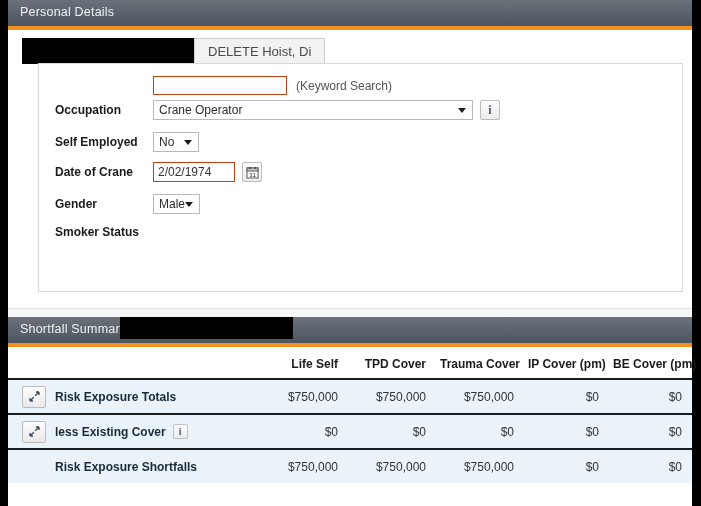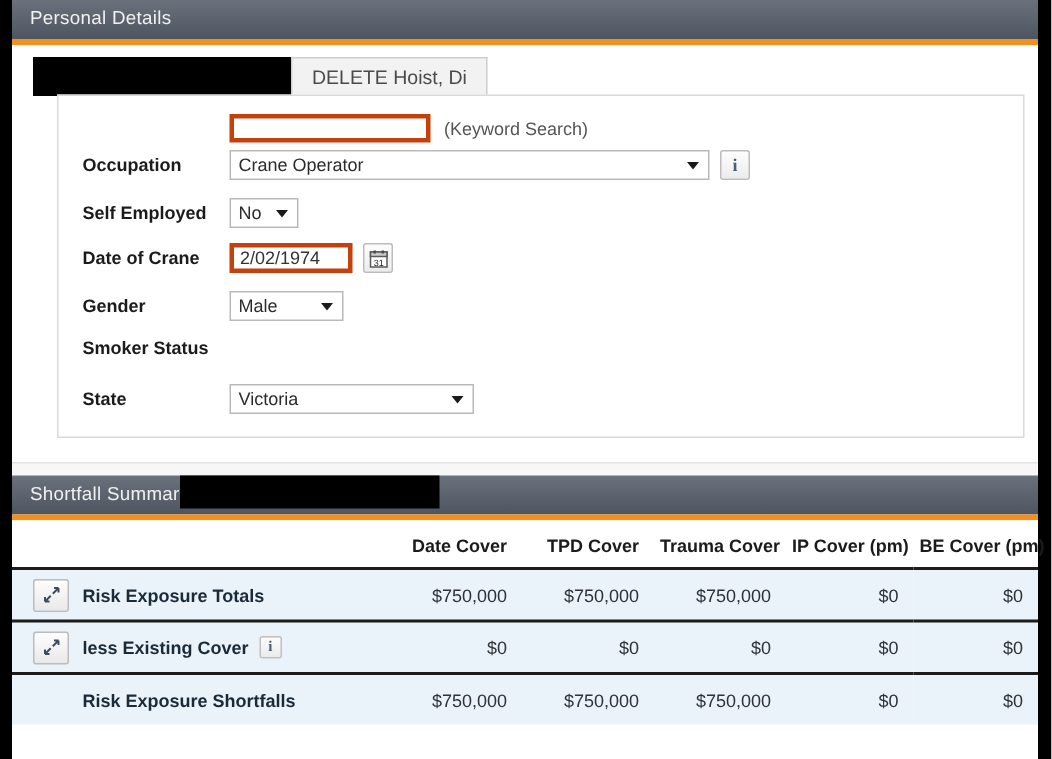--- a/index.html
+++ b/index.html
@@ -95,21 +95,21 @@
   .flabel {
     font-size: 12px;
     font-weight: bold;
     color: #1b1b1b;
     width: 98px;
     white-space: nowrap;
   }
   .txt-input {
     box-sizing: border-box;
     height: 19px;
-    border: 3px solid #c2410c;
+    border: 1px solid #c2410c;
     background: #fff;
     font-size: 12px;
     color: #333;
     padding: 0 4px;
     font-family: "Liberation Sans", sans-serif;
     outline: none;
   }
   .hint {
     font-size: 12px;
     color: #555;
@@ -288,37 +288,30 @@
             <rect x="1" y="2" width="11" height="3" fill="#c9c9c9" stroke="#5a5a5a" stroke-width="1"></rect>
             <rect x="3" y="1" width="1.6" height="2" fill="#4a4a4a"></rect>
             <rect x="8.4" y="1" width="1.6" height="2" fill="#4a4a4a"></rect>
             <text x="6.5" y="11" font-family="'Liberation Sans',sans-serif" font-size="6" fill="#1f1f1f" text-anchor="middle">31</text>
           </svg>
         </div>
       </div>
 
       <div class="field-row" style="top:130px;">
         <div class="flabel">Gender</div>
-        <div class="sel" style="width:76px;">
+        <div class="sel" style="width:47px;">
           <span>Male</span>
           <span class="caret"></span>
         </div>
       </div>
 
       <div class="field-row" style="top:161px;">
         <div class="flabel">Smoker Status</div>
       </div>
 
-      <div class="field-row" style="top:192px;">
-        <div class="flabel">State</div>
-        <div class="sel" style="width:163px;">
-          <span>Victoria</span>
-          <span class="caret"></span>
-        </div>
-      </div>
 
     </div>
   </div>
 
   <div class="gap-strip"></div>
 
   <div class="panel-header">
     <div class="ph-title">Shortfall Summary</div>
     <div class="redact" style="left:112px; top:0; width:173px; height:22px;"></div>
   </div>
@@ -329,21 +322,21 @@
         <col style="width:250px">
         <col style="width:90px">
         <col style="width:88px">
         <col style="width:88px">
         <col style="width:85px">
         <col style="width:83px">
       </colgroup>
       <thead>
         <tr>
           <th class="lead"></th>
-          <th>Date Cover</th>
+          <th>Life Self</th>
           <th>TPD Cover</th>
           <th>Trauma Cover</th>
           <th>IP Cover (pm)</th>
           <th>BE Cover (pm)</th>
         </tr>
       </thead>
       <tbody>
 
         <tr class="r-line">
           <td class="lead">

